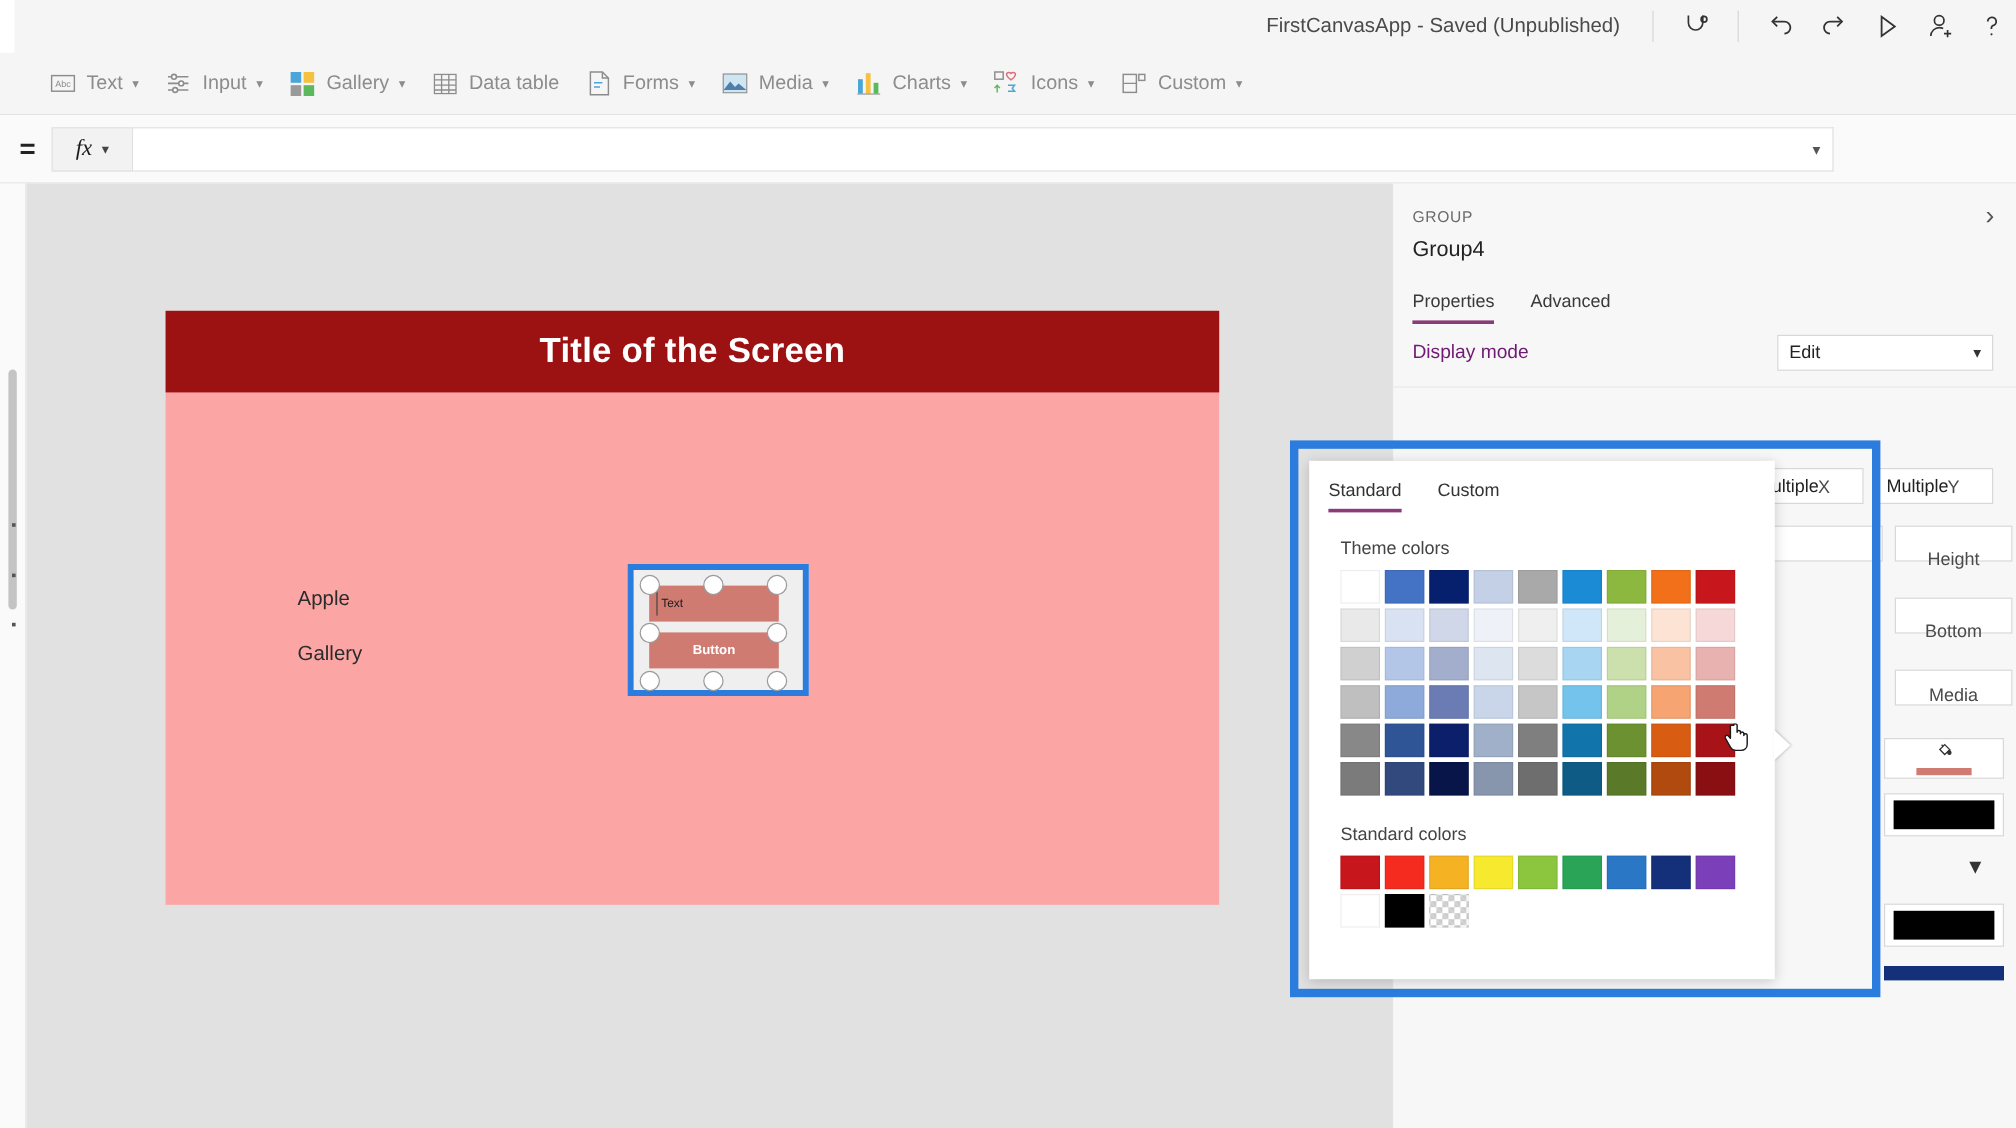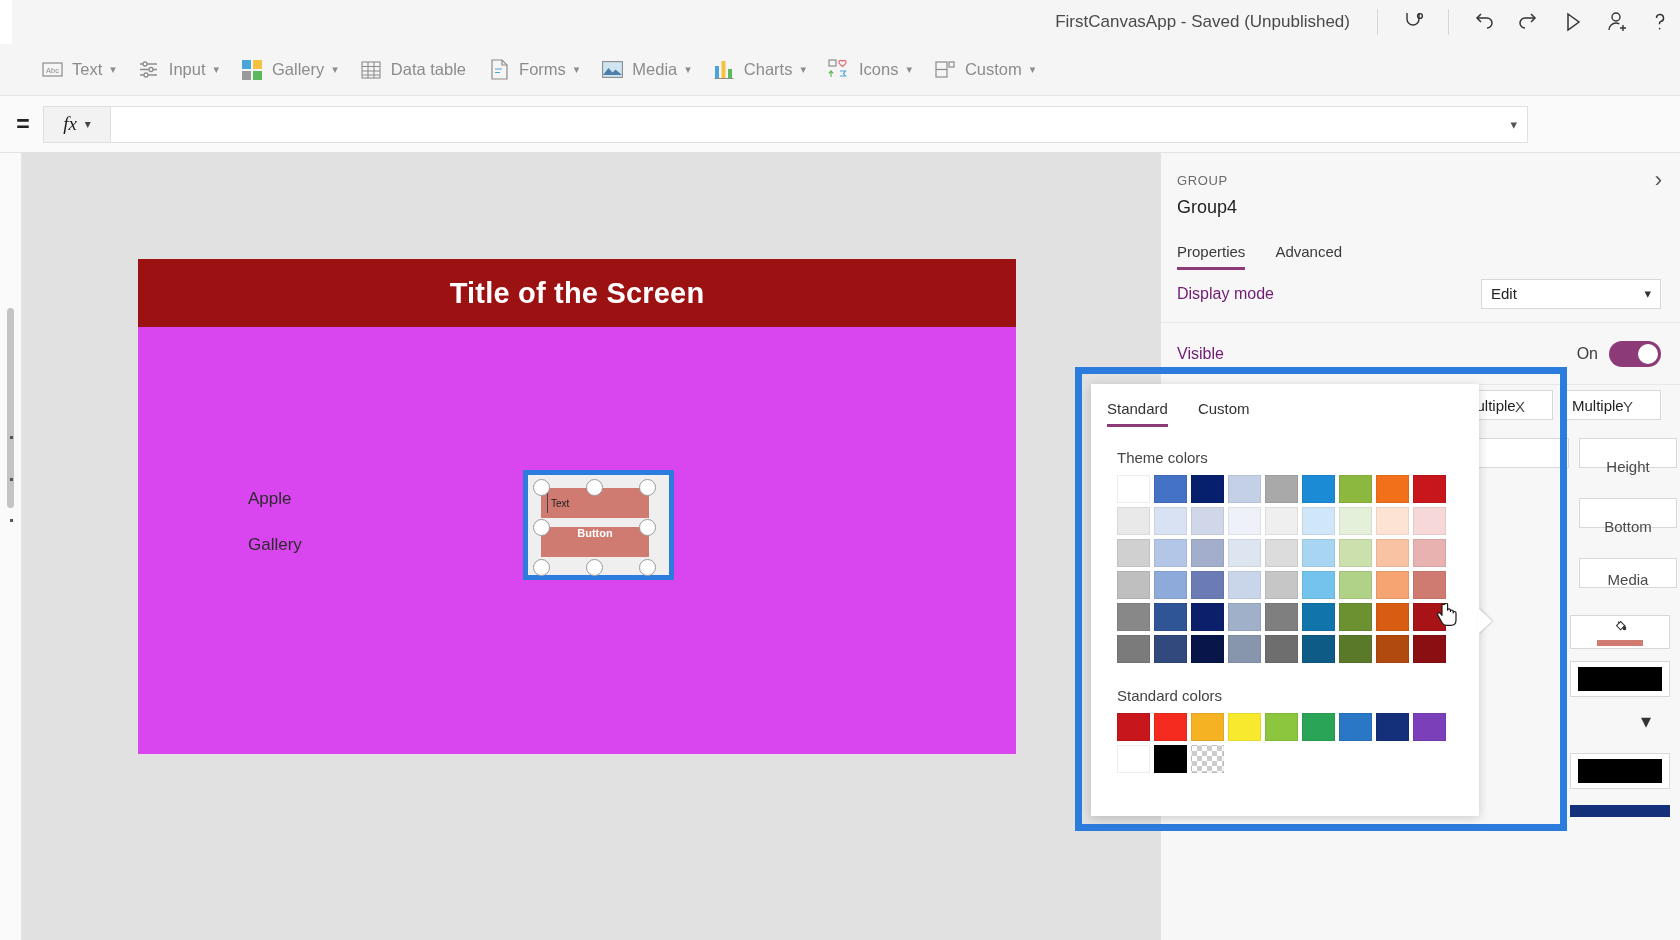--- a/index.html
+++ b/index.html
@@ -81,21 +81,21 @@
   .rail-dots { position: absolute; left: 0; width: 22px; }
   .rail-dot { width: 3px; height: 3px; background: #555; margin: 0 auto; }
 
   
   .workspace {
     position: absolute; left: 22px; top: 153px; width: 1138px; height: 787px;
     background: #e1e1e1;
   }
   .canvas {
     position: absolute; left: 116px; top: 106px; width: 878px; height: 495px;
-    background: #d946ef;
+    background: #fca5a5;
   }
   .canvas-title {
     position: absolute; left: 0; top: 0; width: 878px; height: 68px;
     background: #9c1111; color: #fff; display: flex; align-items: center;
     justify-content: center; font-size: 29px; font-weight: bold;
     letter-spacing: .2px;
   }
   .lbl-apple { position: absolute; left: 110px; top: 230px; font-size: 17px; color: #2b2b2b; }
   .lbl-orange { position: absolute; left: 110px; top: 276px; font-size: 17px; color: #2b2b2b; }
 
@@ -109,21 +109,21 @@
     position: absolute; left: 6px; top: 6px; width: 108px; height: 30px;
     background: #d07b72; display: flex; align-items: center; padding-left: 10px;
     font-size: 10px; color: #1a1a1a;
   }
   .ctl-text::before {
     content: ""; position: absolute; left: 6px; top: 5px; width: 1px; height: 20px;
     background: #444;
   }
   .ctl-button {
     position: absolute; left: 6px; top: 45px; width: 108px; height: 30px;
-    background: #d07b72; display: flex; align-items: flex-start;
+    background: #d07b72; display: flex; align-items: center;
     justify-content: center; font-size: 11px; color: #fff; font-weight: bold;
   }
   .handle {
     position: absolute; width: 17px; height: 17px; border-radius: 50%;
     background: #fff; border: 1px solid #9a9a9a;
   }
 
   
   .rightpanel {
     position: absolute; left: 1160px; top: 153px; width: 520px; height: 787px;
@@ -436,29 +436,20 @@
     </div>
 
     <div class="prow" style="top:112px; height:58px;">
       <span class="plabel">Display mode</span>
       <div class="pselect">
         <span>Edit</span>
         <span class="caret">▾</span>
       </div>
     </div>
 
-    <div class="prow" style="top:170px; height:62px;">
-      <span class="plabel">Visible</span>
-      <div class="toggle-wrap">
-        <span class="toggle-txt">On</span>
-        <div class="toggle">
-            <div class="knob"></div>
-          </div>
-      </div>
-    </div>
 
     <div class="prow" style="top:232px; height:40px; border-bottom:none;">
       <span class="plabel">Position</span>
       <div style="display:flex; gap:10px;">
         <div class="sg-input" style="width:98px;">
           <span>Multiple</span>
         </div>
         <div class="sg-input" style="width:98px;">
           <span>Multiple</span>
         </div>

